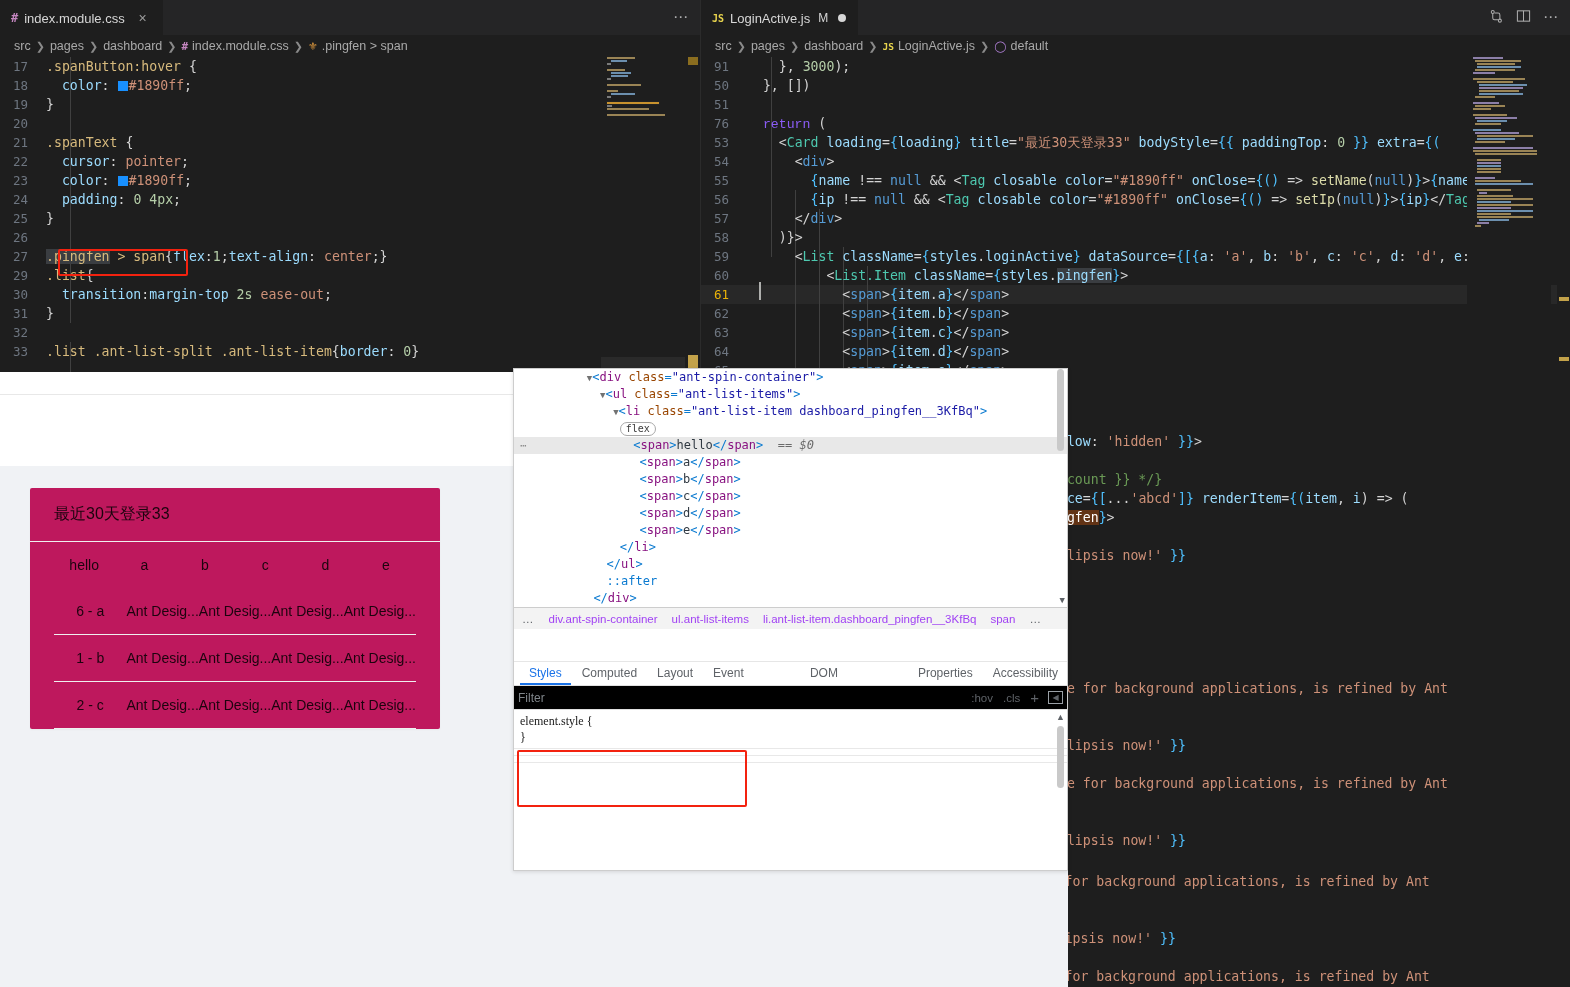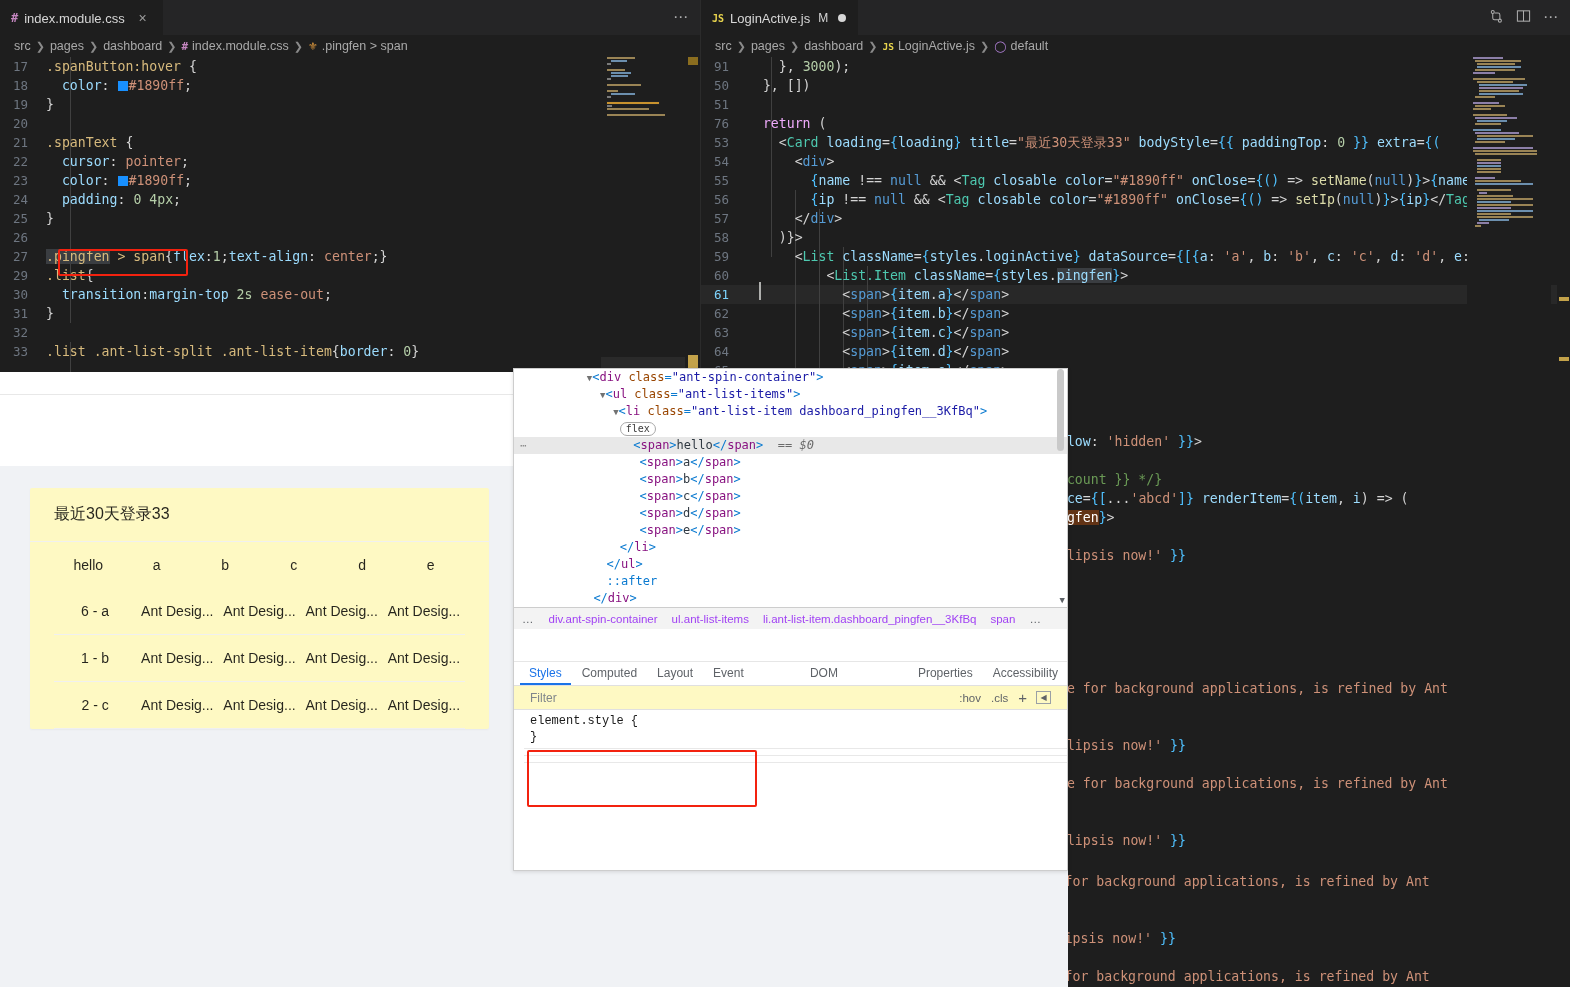--- a/index.html
+++ b/index.html
@@ -47,29 +47,29 @@
   .crumbs .sym-obj { color:#b180d7; font-size:11px; }
 
   
   .codearea { position:absolute; left:0; right:0; top:57px; bottom:0;
     overflow:hidden; background:#1e1e1e; }
   .codeline { display:flex; height:19px; align-items:center;
     font-family:"DejaVu Sans Mono", monospace; font-size:13.2px; white-space:pre;}
   .codeline.cur { background:#282828; }
   .ln { width:46px; min-width:46px; text-align:right; padding-right:18px;
     color:#6e7681; font-size:12.5px; }
-  .ln.active { color:#7dd3fc; }
+  .ln.active { color:#eab308; }
   .codeline .txt { position:relative; }
   .c-sel   { color:#d7ba7d; }
   .c-prop  { color:#9cdcfe; }
   .c-val   { color:#ce9178; }
   .c-num   { color:#b5cea8; }
   .c-punc  { color:#d4d4d4; }
   .c-kw    { color:#569cd6; }
-  .c-kw2   { color:#f0abfc; }
+  .c-kw2   { color:#8b5cf6;font-family:Liberation Mono, monospace; }
   .c-tag   { color:#4ec9b0; }
   .c-tagb  { color:#569cd6; }
   .c-attr  { color:#9cdcfe; }
   .c-str   { color:#ce9178; }
   .c-comm  { color:#6a9955; }
   .c-var   { color:#9cdcfe; }
   .c-fn    { color:#dcdcaa; }
   .c-cn    { color:#4fc1ff; }
   .swatch { display:inline-block; width:10px; height:10px; background:#1890ff;
     vertical-align:-1px; margin-right:1px; }
@@ -97,21 +97,21 @@
     background:#f0f2f5; overflow:hidden;
     font-family:"Liberation Sans", sans-serif;
     box-shadow:0 0 0 0 rgba(0,0,0,0); }
   .page-top { position:absolute; left:0; top:0; width:1068px; height:94px;
     background:#ffffff; }
   .page-top .hr { position:absolute; left:0; top:22px; width:1038px; height:1px;
     background:#e8e8e8; }
   .page-body { position:absolute; left:0; top:94px; width:1068px; height:521px;
     background:#f0f2f5; }
 
-  .card { position:absolute; left:30px; top:22px; width:459px; background:#fef9c3;
+  .card { position:absolute; left:30px; top:22px; width:410px; background:#be185d;
     border-radius:2px; box-shadow:0 1px 2px rgba(0,0,0,.04); }
   .card-head { height:54px; display:flex; align-items:center; padding:0 24px;
     border-bottom:1px solid #f0f0f0; }
   .card-title { font-size:16px; color:rgba(0,0,0,.85); font-weight:400; }
   .card-body { padding:0 24px; }
   .li { display:flex; align-items:center; height:47px;
     border-bottom:1px solid #f0f0f0; color:rgba(0,0,0,.85); font-size:14px; }
   .li.head { border-bottom:none; height:46px; }
   .li span { flex:1 1 0; text-align:center; overflow:hidden;
     white-space:nowrap; text-overflow:ellipsis; }
@@ -161,32 +161,32 @@
     display:flex; align-items:center; padding:0 16px; color:#1a73e8; font-size:12px;
     background:#fff; }
 
   .dt-tabs { position:absolute; left:0; top:292px; width:553px; height:25px;
     background:#fff; border-top:1px solid #e6e6e6; border-bottom:1px solid #e0e0e0;
     display:flex; align-items:flex-end; padding-left:6px; font-size:12px; gap:2px;}
   .dt-tabs .t { padding:0 9px; height:24px; line-height:24px; color:#5f6368; }
   .dt-tabs .t.active { color:#1a73e8; border-bottom:2px solid #1a73e8; }
 
   .dt-filter { position:absolute; left:0; top:317px; width:553px; height:24px;
-    background:#fef9c3; border-bottom:1px solid #e0e0e0; display:flex;
-    align-items:center; padding:0 16px; font-size:12px; color:#80868b; }
+    background:#000000; border-bottom:1px solid #e0e0e0; display:flex;
+    align-items:center; padding:0 4px; font-size:12px; color:#80868b; }
   .dt-filter .sp { flex:1; }
   .dt-filter .tool { margin-left:10px; color:#5f6368; font-size:11.5px; }
   .dt-filter .plus { font-size:15px; color:#5f6368; margin-left:10px;}
   .dt-filter .boxic { margin-left:9px; border:1px solid #9aa0a6; width:15px;
     height:13px; display:inline-flex; align-items:center; justify-content:center;
     font-size:8px; color:#5f6368; }
 
   .dt-styles { position:absolute; left:0; top:341px; width:553px; bottom:8px;
-    background:#fff; font-family:Liberation Mono, monospace; font-size:12px;
-    overflow:hidden;margin-left:10px; }
+    background:#fff; font-family:Liberation Serif, serif; font-size:12px;
+    overflow:hidden; }
   .rule { padding:3px 0 3px 6px; border-bottom:1px solid #e8e8e8; position:relative; }
   .rule .origin { position:absolute; right:12px; top:3px; color:#a0a0a0; font-size:11.5px;}
   .rl { height:16px; line-height:16px; white-space:pre; }
   .s-sel { color:#1a1a1a; }
   .stylescroll { position:absolute; right:1px; top:2px; width:11px; height:140px; }
   .stylescroll .up { color:#5f6368; font-size:9px; text-align:center;}
   .stylescroll .thumb { position:absolute; left:2px; top:14px; width:7px; height:62px;
     background:#c9c9c9; border-radius:4px; }
 </style>
 </head>

